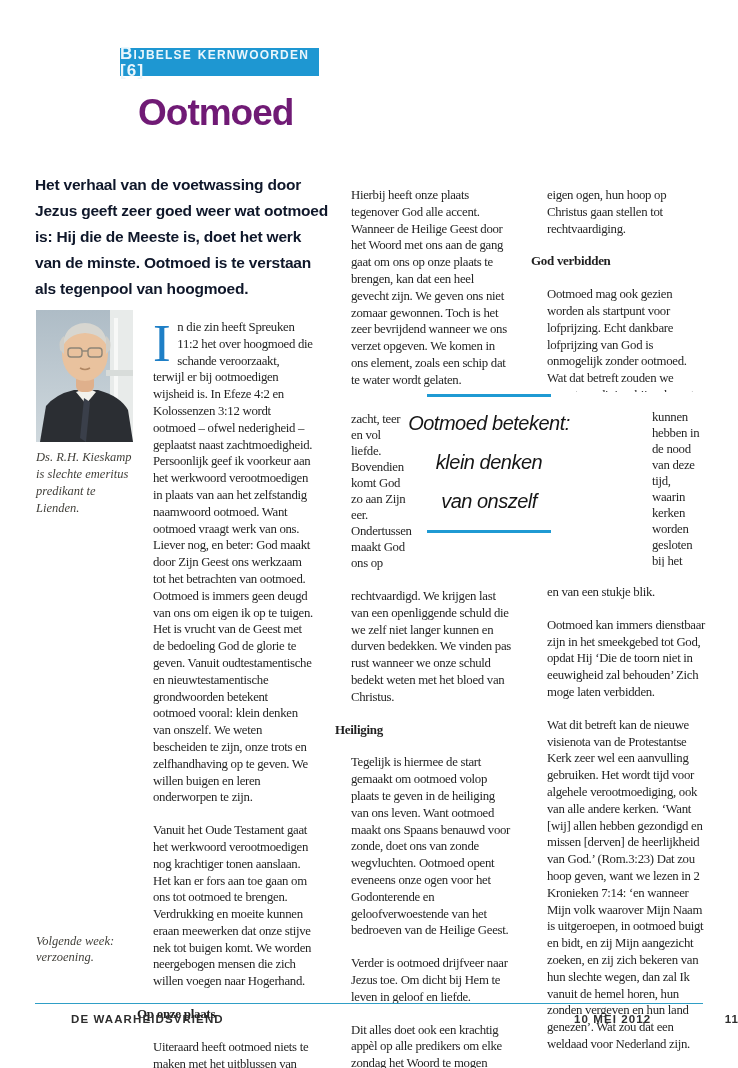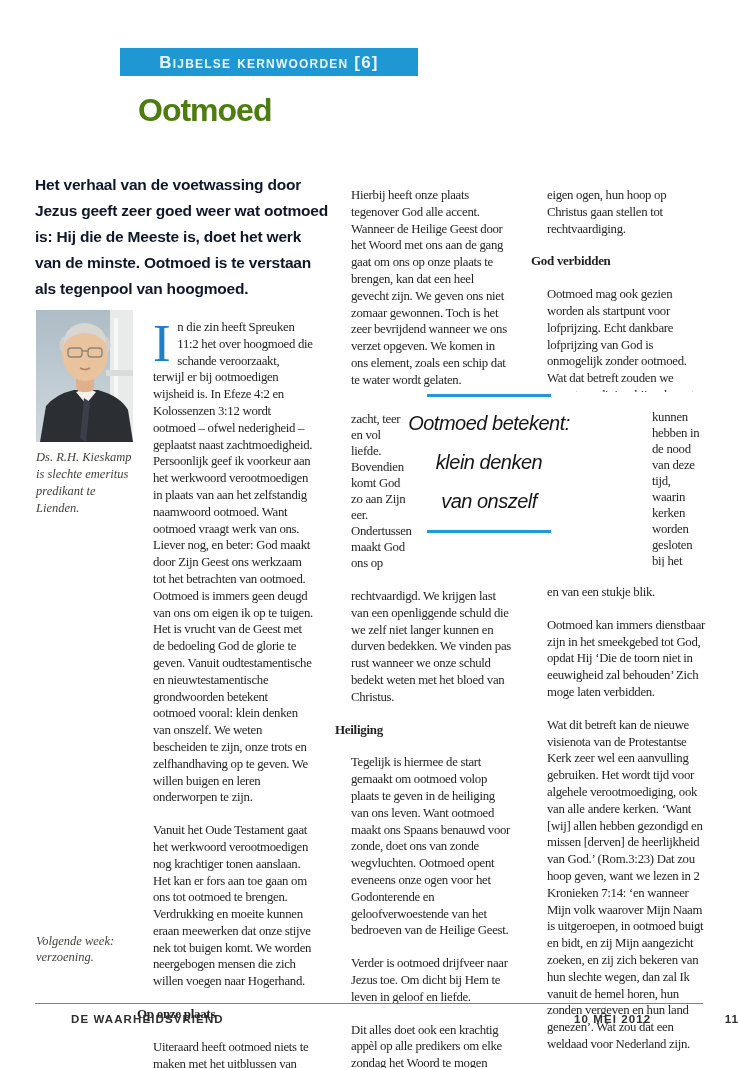--- a/index.html
+++ b/index.html
@@ -11,41 +11,41 @@
     height: 1068px;
     background: #ffffff;
     overflow: hidden;
     font-family: "Liberation Serif", serif;
     color: #262626;
   }
   
   .tag-box {
     position: absolute;
     left: 120px; top: 48px;
-    width: 298px; height: 28px;
+    width: 199px; height: 28px;
     background: #1e97d2;
     display: flex; align-items: center; justify-content: center;
   }
   .tag-box span {
     font-family: "Liberation Sans", sans-serif;
     font-variant: small-caps;
     font-weight: 700;
     font-size: 17px;
     letter-spacing: 1.2px;
     color: #eaf6fc;
     line-height: 1;
   }
   .page-title {
     position: absolute;
     left: 138px; top: 92px;
     font-family: "Liberation Sans", sans-serif;
     font-weight: 700;
-    font-size: 32px;
+    font-size: 37px;
     letter-spacing: -1px;
-    color: #4d7c0f;
+    color: #701a75;
   }
   
   .intro {
     position: absolute;
     left: 35px; top: 172px;
     width: 294px;
     font-family: "Liberation Sans", sans-serif;
     font-weight: 700;
     font-size: 15.5px;
     letter-spacing: -0.2px;

